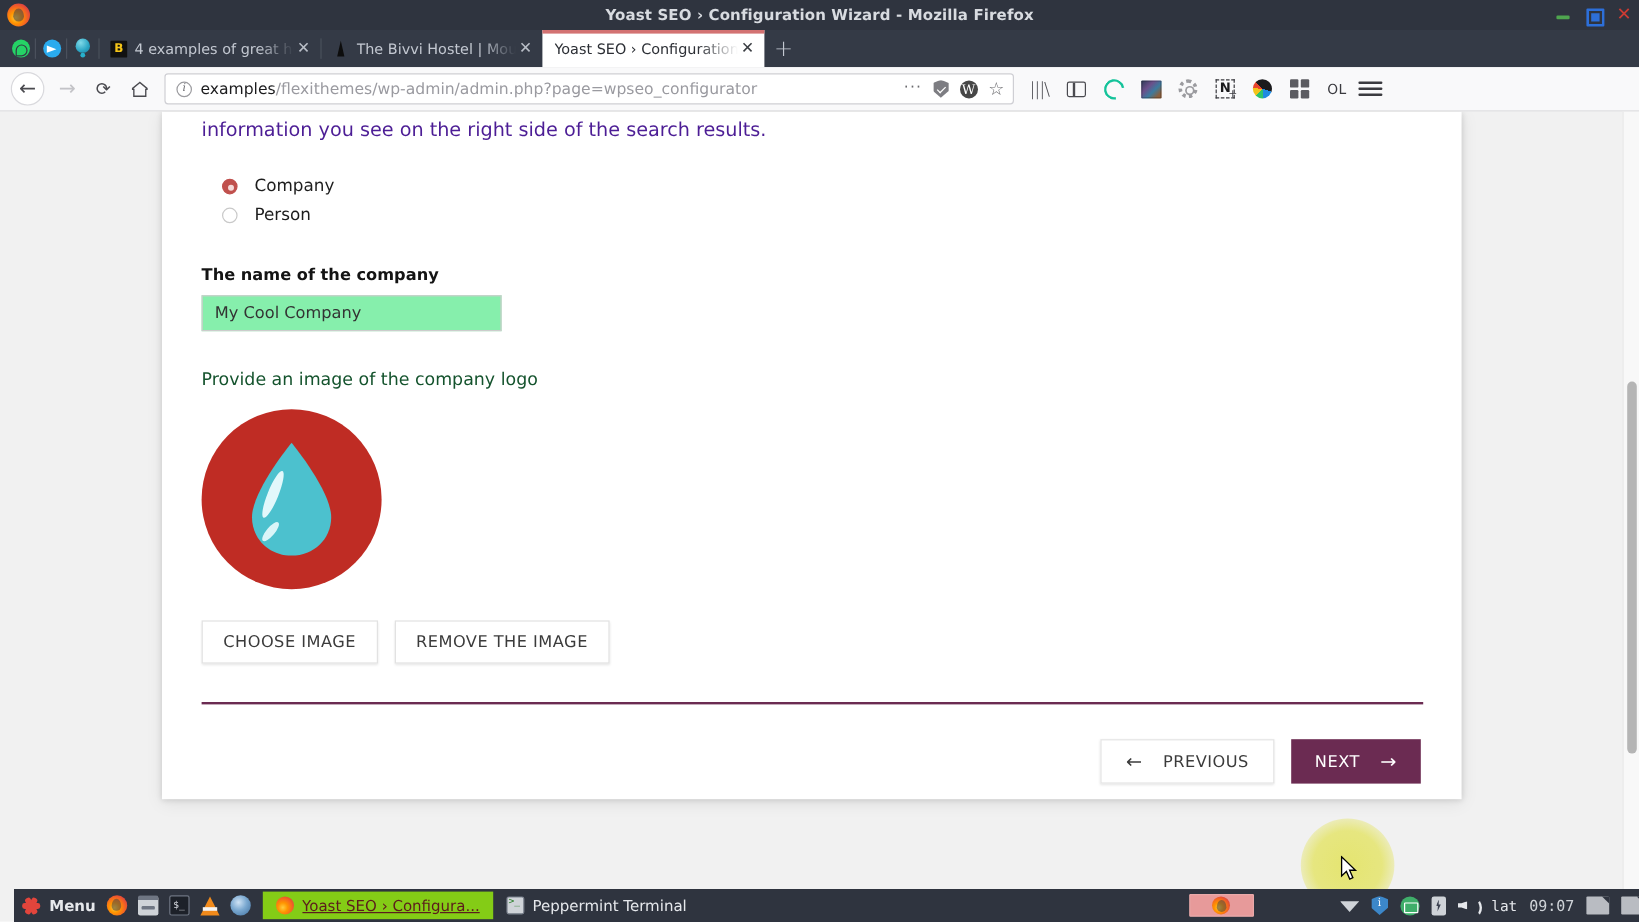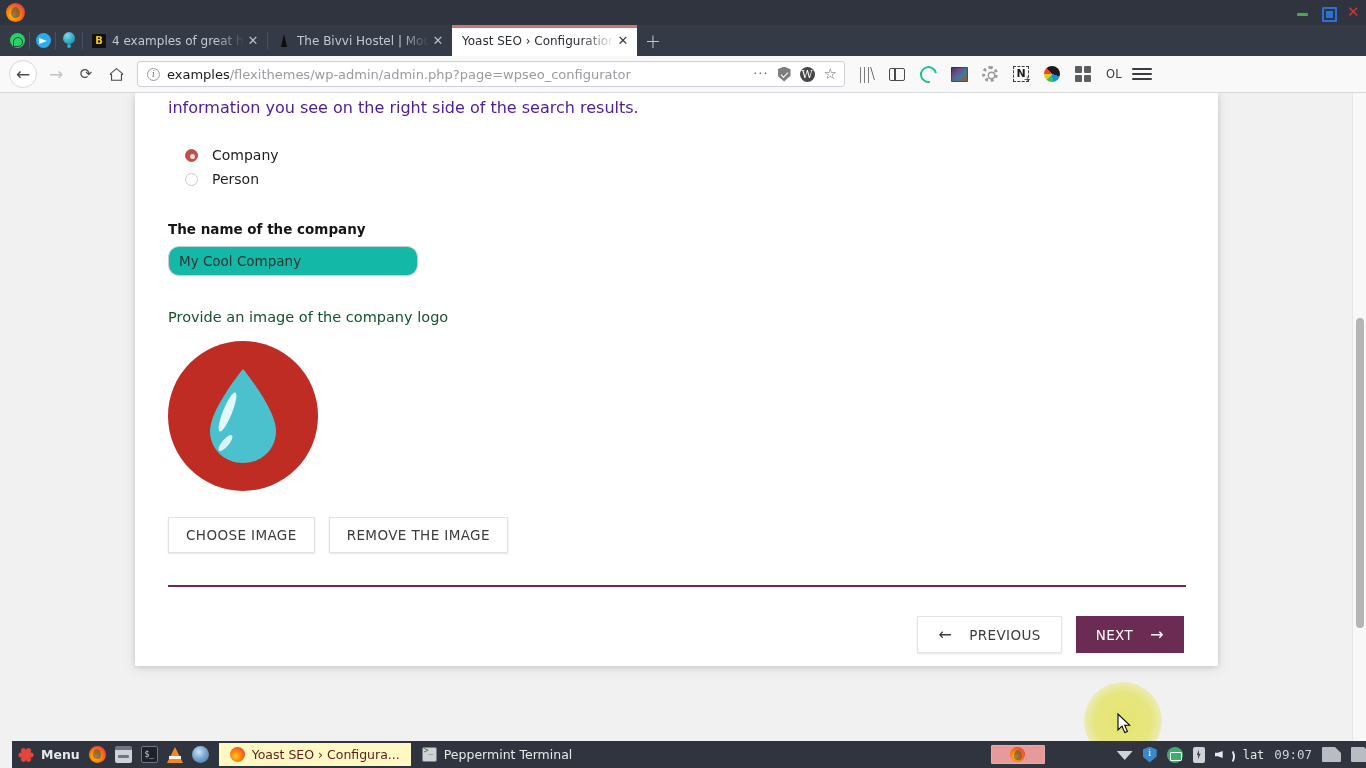--- a/index.html
+++ b/index.html
@@ -177,23 +177,23 @@
     margin-right:14px; margin-left:17px; position:relative; flex:0 0 13px;
   }
   .rb.checked{ border-color:#c0504d; background:#c0504d; }
   .rb.checked::after{
     content:""; position:absolute; left:4px; top:4px; width:5px; height:5px; border-radius:50%; background:#f5d9d8;
   }
   .radio-label{ font-size:14px; color:#1d1d1d; }
 
   .field-label{ font-size:13.5px; font-weight:bold; color:#141414; margin-top:30px; }
   .text-input{
-    margin-top:9px; width:250px; height:30px; border:1px solid #ccc; background:#14b8a6;
+    margin-top:9px; width:250px; height:30px; border:1px solid #ccc; background:#86efac;
     font-size:13.5px; color:#333; padding:0 10px; font-family:"DejaVu Sans", sans-serif;
-    border-radius:11px;
+    border-radius:0;
   }
 
   .logo-label{ font-size:14.5px; color:#14532d; margin-top:33px; }
   .logo-wrap{ margin-top:16px; }
   .logo{
     width:150px; height:150px; border-radius:50%; background:#bf2c24;
     display:flex; align-items:center; justify-content:center; position:relative;
   }
   .drop{
     width:74px; height:98px; position:relative;
@@ -273,21 +273,21 @@
   .q-fm::after{ content:""; position:absolute; left:3px; top:5px; width:11px; height:3px; background:#6f7683; border-radius:1px;}
   .q-term{ background:#1d2129; border:1px solid #6f7683; border-radius:2px; color:#d7dae0; font-size:8px; line-height:15px; text-align:center; font-family:"DejaVu Sans Mono",monospace;}
   .q-vlc{ width:0; height:0; border-left:8px solid transparent; border-right:8px solid transparent; border-bottom:16px solid #f18a1b; position:relative;}
   .q-vlc::after{ content:""; position:absolute; left:-6px; top:9px; width:12px; height:3px; background:#f4f4f4;}
   .q-chr{ border-radius:50%; background:radial-gradient(circle at 40% 35%, #cfe3f5 0%, #7aa8d0 45%, #3f6f9e 100%);}
 
   .tb-tasks{ display:flex; align-items:center; gap:0; flex:1 1 auto; height:27px; }
   .task{
     display:flex; align-items:center; gap:7px; height:23px; padding:0 11px; font-size:12.5px; max-width:215px;
   }
-  .task.active{ background:#fef9c3; color:#5c1c1c; }
+  .task.active{ background:#84cc16; color:#5c1c1c;text-decoration:underline; }
   .task .tico{ width:15px; height:15px; flex:0 0 15px;}
   .tico-ff{ border-radius:50%; background:radial-gradient(circle at 38% 62%, #ffcb3d 0%, #ff9500 30%, #f5681f 58%, #e2473b 80%);}
   .tico-term{ background:#cfd3d8; border:1px solid #7a818d; border-radius:2px; position:relative;}
   .tico-term::after{ content:">_"; position:absolute; left:1px; top:-2px; font-size:8px; color:#2a7d2a; font-family:"DejaVu Sans Mono",monospace;}
   .task-label{ white-space:nowrap; overflow:hidden; text-overflow:ellipsis; }
 
   .tb-tray{ display:flex; align-items:center; gap:10px; padding-right:8px; }
   .tray-thumb{ width:54px; height:19px; border:1.5px solid #e9a9a9; background:#e79a9a; border-radius:1px;
     display:flex; align-items:center; justify-content:center;}
   .tray-thumb .q-ff{ width:15px; height:15px; }
@@ -309,20 +309,21 @@
   .t-lang{ font-size:12px; color:#e6e8ec; font-family:"DejaVu Sans Mono",monospace;}
   .t-clock{ font-size:12.5px; color:#cfd3d8; font-family:"DejaVu Sans Mono",monospace;}
   .t-ws{ width:19px; height:15px; background:#b9bcc2; border-radius:1px; position:relative;}
   .t-ws::after{ content:""; position:absolute; right:0; top:0; border-left:6px solid transparent; border-top:6px solid #2f343f;}
 </style>
 </head>
 <body>
 
 <div class="titlebar">
   <div class="ff-logo"></div>
+  <div class="title">Yoast SEO › Configuration Wizard - Mozilla Firefox</div>
   <div class="win-btns">
     <div class="wb wb-min"></div>
     <div class="wb wb-max"></div>
     <div class="wb wb-close">✕</div>
   </div>
 </div>
 
 <div class="tabstrip">
   <div class="pinned">
     <div class="pin">

